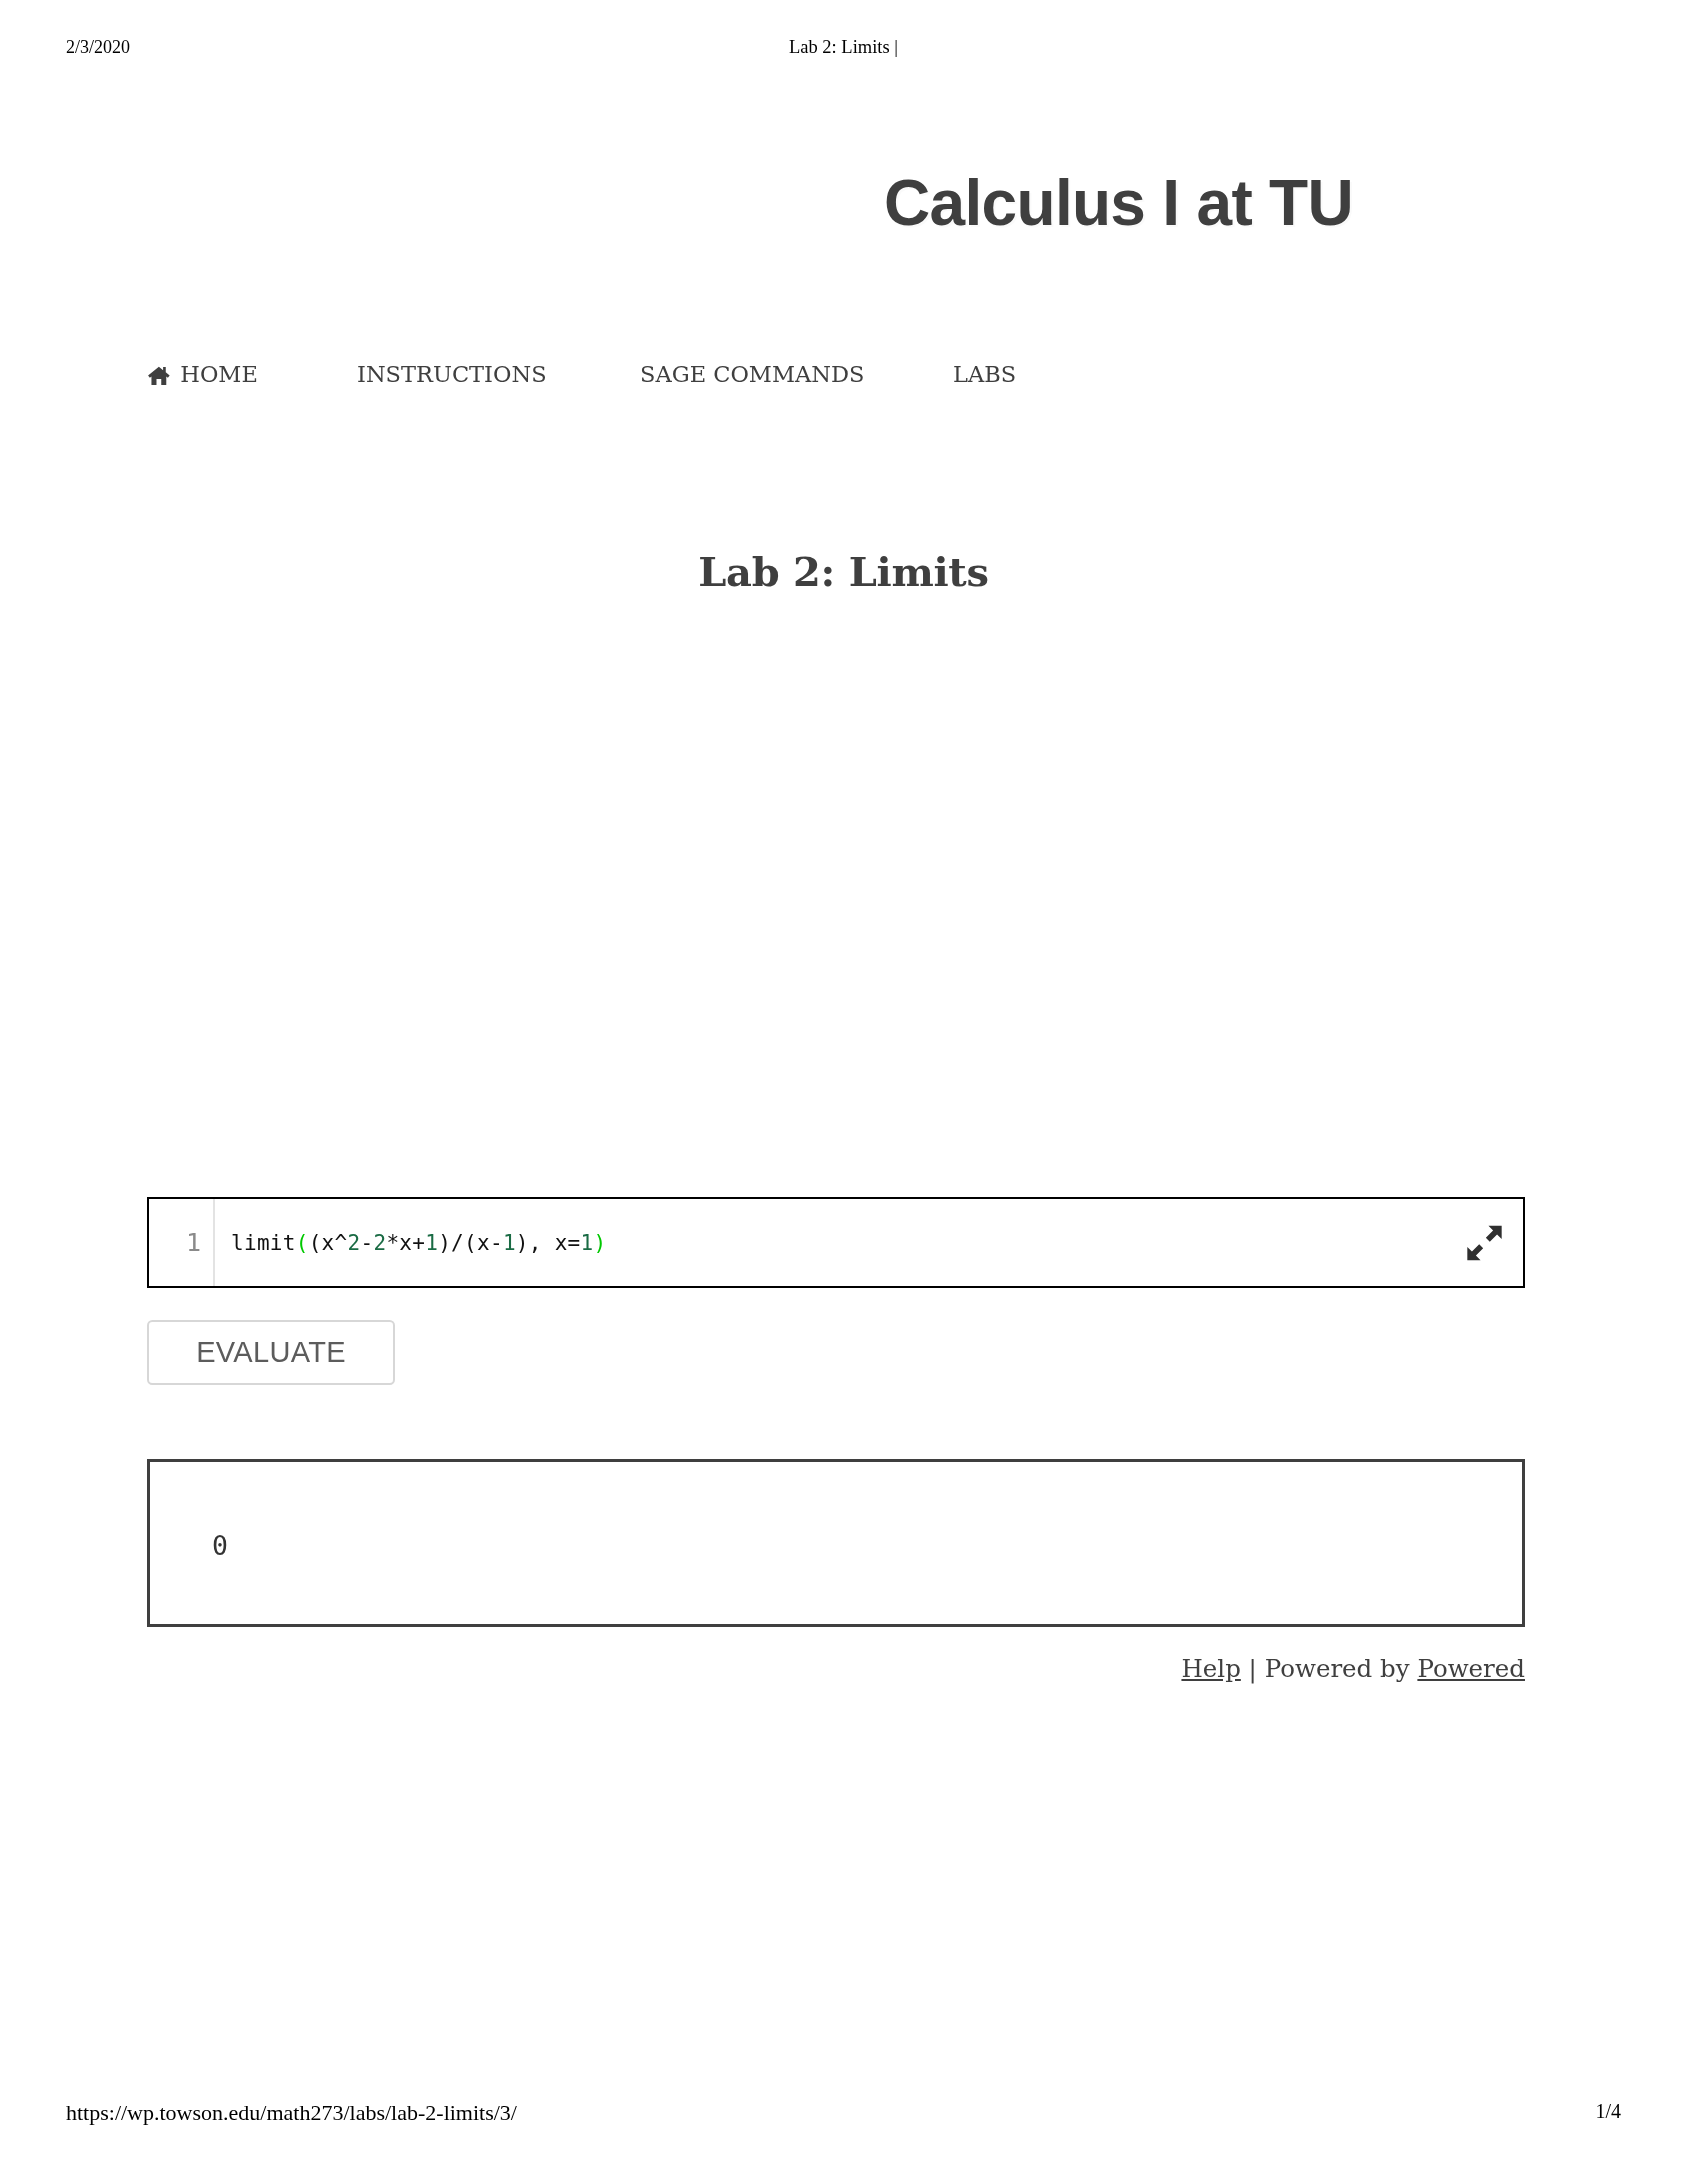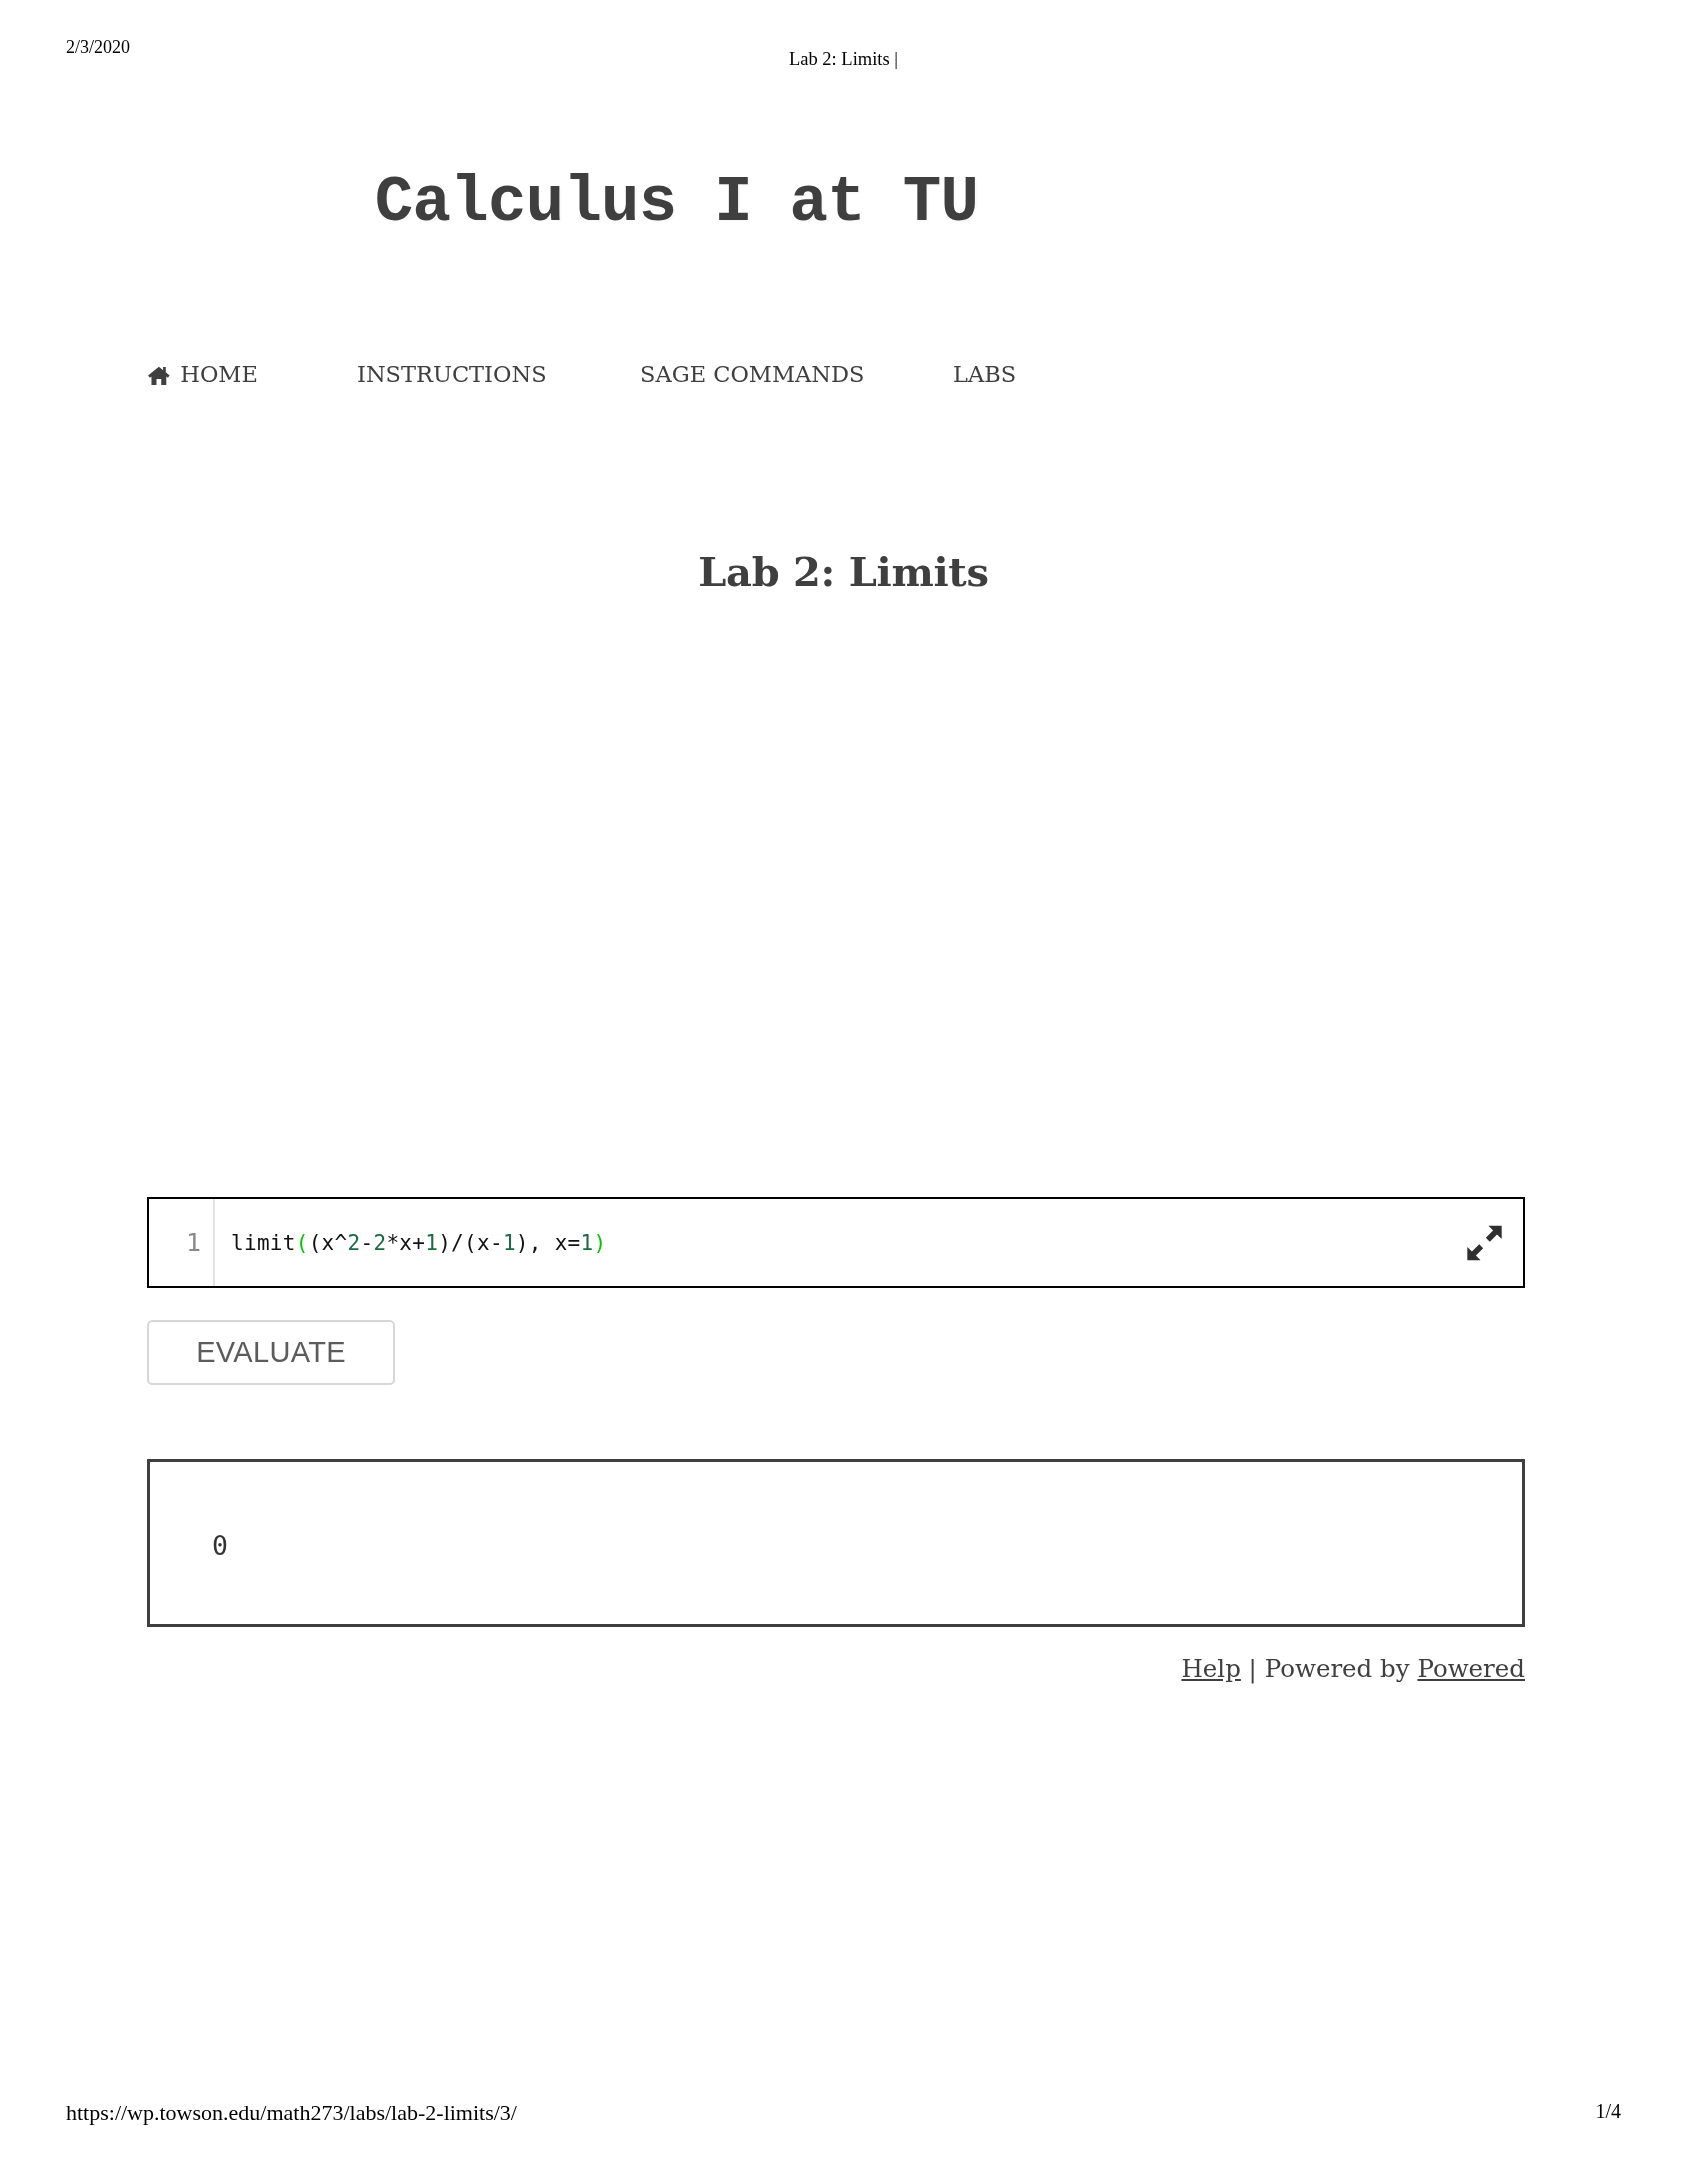--- a/index.html
+++ b/index.html
@@ -35,31 +35,30 @@
   }
   .print-header-center {
     position: absolute;
     left: 0;
     top: 0;
     width: 1687px;
     text-align: center;
     font-size: 18.5px;
     font-family: "Liberation Serif", serif;
     color: #000;
-    margin-top: 12px;
   }
 
   
   #site-title {
     position: absolute;
     top: 124px;
     left: 0;
     width: 1353px;
-    text-align: center;
-    font-family: Liberation Mono, monospace;
+    text-align: right;
+    font-family: Liberation Sans, sans-serif;
     font-weight: bold;
     font-size: 64px;
     letter-spacing: -0.7px;
     color: #3f3f3f;
     text-shadow: 2px 2px 0 rgba(250,250,250,0.95);
     line-height: 1.15;
   }
 
   
   #site-nav {

